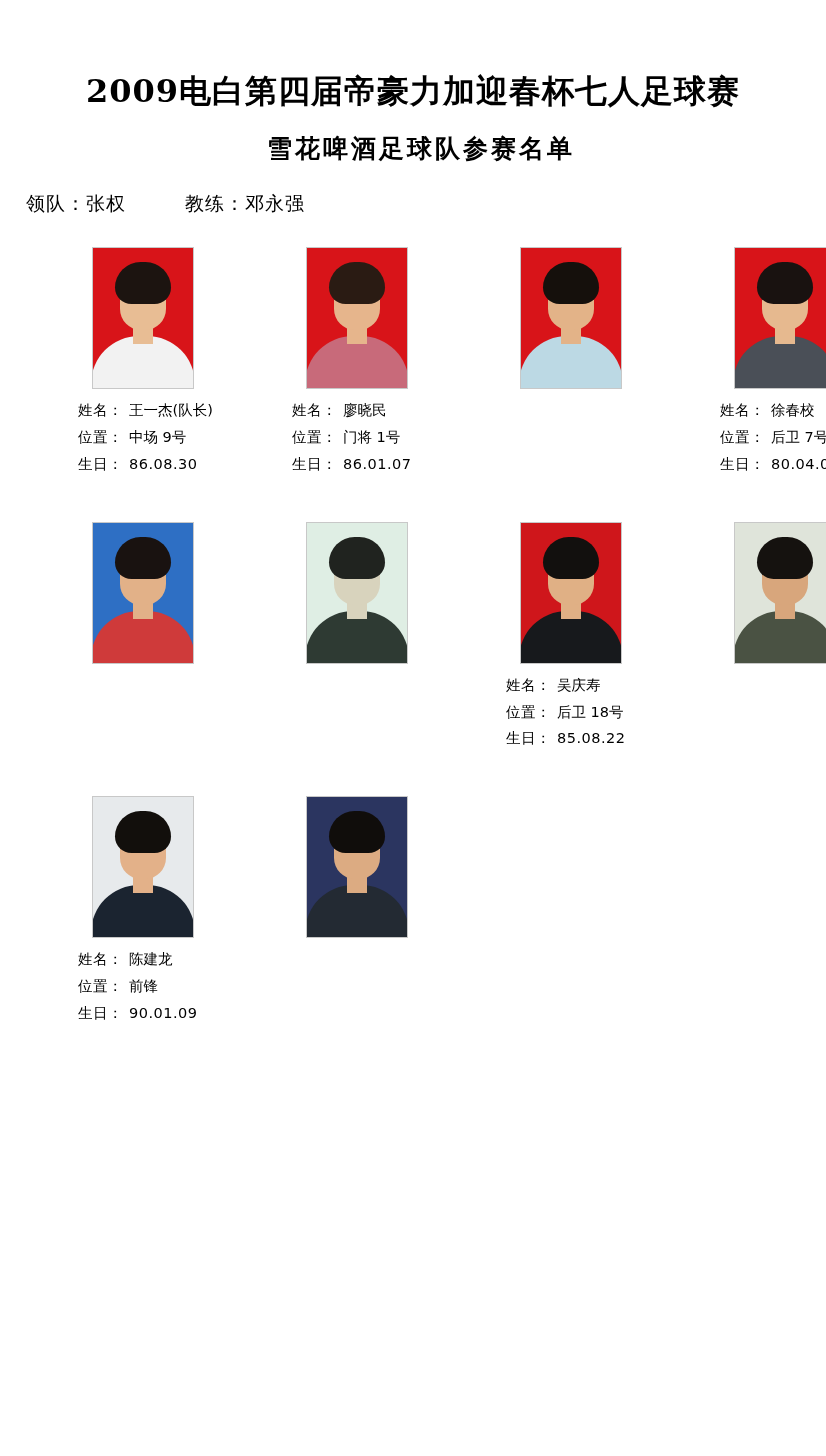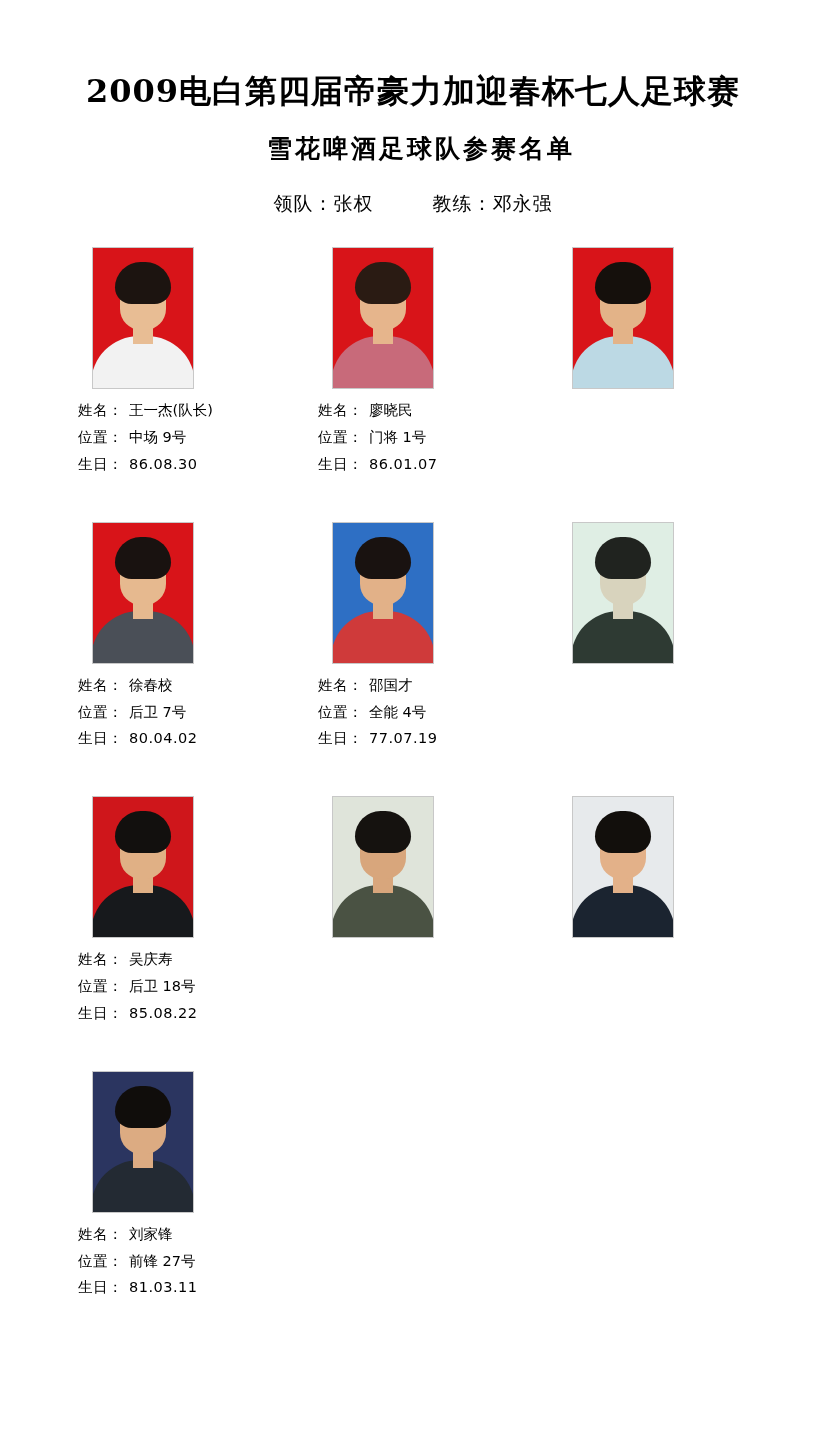--- a/index.html
+++ b/index.html
@@ -33,34 +33,33 @@
   .title-sub {
     text-align: center;
     font-size: 25px;
     font-weight: bold;
     margin-top: 22px;
     letter-spacing: 3px;
     font-family: "DejaVu Serif", "Liberation Serif", serif;
     padding-left: 16px;
   }
   .staff-row {
-    text-align: center;
     margin-top: 26px;
     font-size: 19px;
     letter-spacing: 1px;
   }
   .staff-row .staff-item {
     display: inline-block;
     margin: 0 26px;
   }
   .grid {
     margin-top: 30px;
     padding: 0 72px 0 78px;
     display: grid;
-    grid-template-columns: repeat(3, 1fr);
+    grid-template-columns: repeat(4, 1fr);
     row-gap: 36px;
     column-gap: 10px;
     box-sizing: border-box;
     gap: 44px;
   }
   .player {
     display: flex;
     flex-direction: column;
     align-items: flex-start;
     width: 170px;
@@ -209,25 +208,20 @@
         </div>
       </div>
       <div class="player">
         <div class="photo">
           <div class="bg" style="background:#2e6fc4"></div>
           <div class="shoulders" style="background:#cf3a3a"></div>
           <div class="neck" style="background:#e2b188"></div>
           <div class="face" style="background:#e2b188"></div>
           <div class="hair" style="background:#191210"></div>
         </div>
-        <div class="info">
-          <span class="line"><span class="label">姓名：</span><span class="value">邵国才</span></span>
-          <span class="line"><span class="label">位置：</span><span class="value">全能 4号</span></span>
-          <span class="line"><span class="label">生日：</span><span class="value dob">77.07.19</span></span>
-        </div>
       </div>
       <div class="player">
         <div class="photo">
           <div class="bg" style="background:#dfeee4"></div>
           <div class="shoulders" style="background:#2e3a33"></div>
           <div class="neck" style="background:#d8d3bd"></div>
           <div class="face" style="background:#d8d3bd"></div>
           <div class="hair" style="background:#20231f"></div>
         </div>
       </div>
@@ -255,30 +249,30 @@
         </div>
       </div>
       <div class="player">
         <div class="photo">
           <div class="bg" style="background:#e7eaec"></div>
           <div class="shoulders" style="background:#1b2430"></div>
           <div class="neck" style="background:#e3b189"></div>
           <div class="face" style="background:#e3b189"></div>
           <div class="hair" style="background:#120f0c"></div>
         </div>
+        <div class="info">
+          <span class="line"><span class="label">姓名：</span><span class="value">陈建龙</span></span>
+          <span class="line"><span class="label">位置：</span><span class="value">前锋</span></span>
+          <span class="line"><span class="label">生日：</span><span class="value dob">90.01.09</span></span>
+        </div>
       </div>
       <div class="player">
         <div class="photo">
           <div class="bg" style="background:#2b3560"></div>
           <div class="shoulders" style="background:#232a33"></div>
           <div class="neck" style="background:#dcab82"></div>
           <div class="face" style="background:#dcab82"></div>
           <div class="hair" style="background:#100d0b"></div>
         </div>
-        <div class="info">
-          <span class="line"><span class="label">姓名：</span><span class="value">刘家锋</span></span>
-          <span class="line"><span class="label">位置：</span><span class="value">前锋 27号</span></span>
-          <span class="line"><span class="label">生日：</span><span class="value dob">81.03.11</span></span>
-        </div>
       </div>
     </div>
 
 </div>
 
 </body></html>

